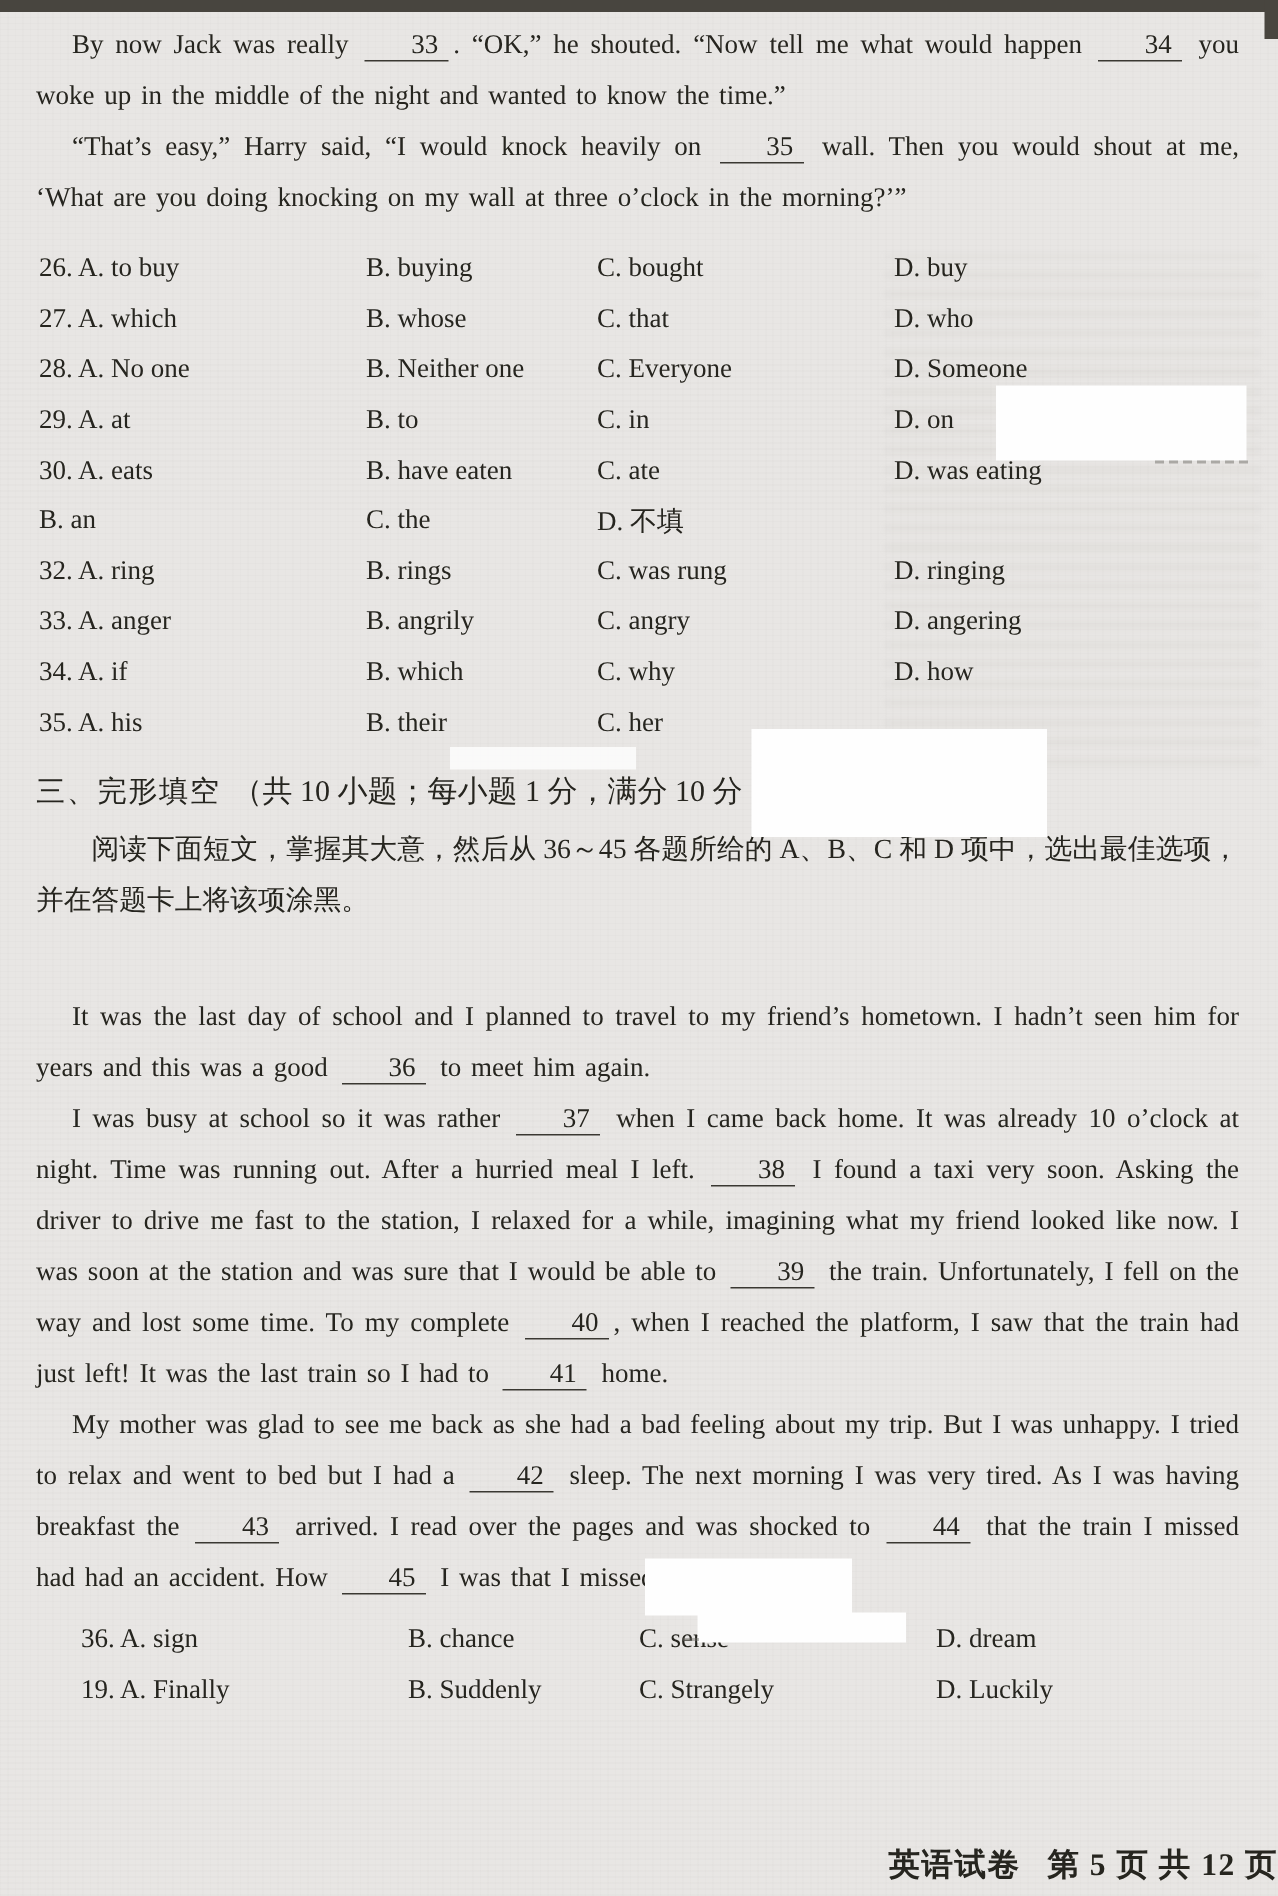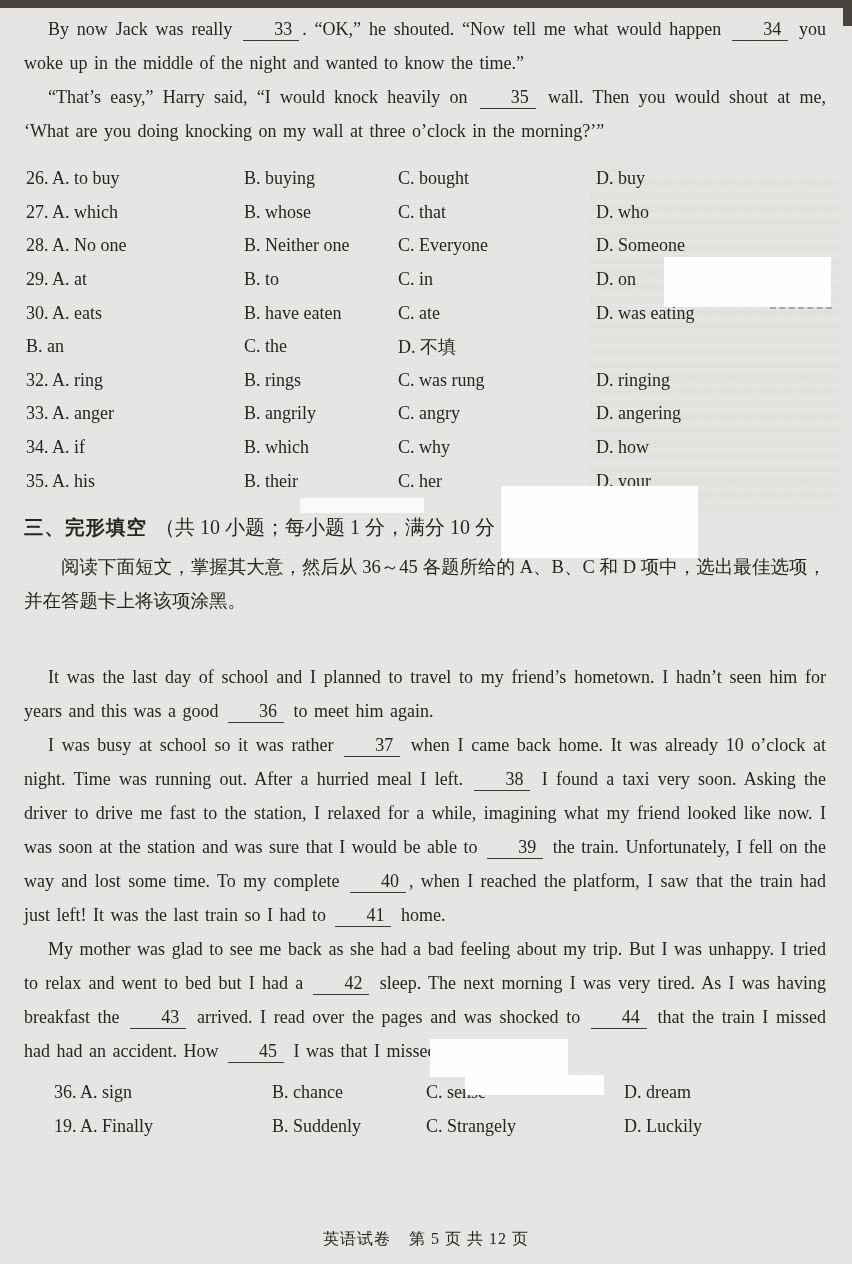--- a/index.html
+++ b/index.html
@@ -23,27 +23,27 @@
   .indent{text-indent:24px;}
   .blank{display:inline-block;min-width:50px;padding:0 3px 1px;margin:0 3px;
          text-align:center;border-bottom:1.6px solid #3a3832;line-height:19px;}
   .story{top:12px;}
   .opts{position:absolute;left:26px;width:806px;font-size:18px;z-index:1;}
   .opts1{top:162px;}
   .opts2{top:1076px;margin-left:28px;}
   .opt-row{display:grid;grid-template-columns:218px 154px 198px 1fr;align-items:center;height:33.6px;}
   .opt-cell{white-space:nowrap;}
   .section-head{top:514px;font-size:19.5px;white-space:nowrap;}
-  .section-title{font-weight:bold;letter-spacing:1px;}
+  .section-title{font-weight:normal;letter-spacing:1px;}
   .section-meta{font-size:20px;margin-left:8px;}
   .instructions{top:550px;}
   .para-cn{font-size:18.5px;line-height:34px;text-align:justify;margin:0;text-indent:37px;}
   .cloze{top:636px;margin-top:24px;}
-  .footer{position:absolute;top:1229px;left:0;width:852px;text-align:center;
-          font-weight:normal;font-size:16px;letter-spacing:1px;z-index:1;}
+  .footer{position:absolute;top:1229px;left:0;width:852px;text-align:right;
+          font-weight:bold;font-size:21px;letter-spacing:1px;z-index:1;}
   .footer-title{margin-right:18px;}
   .patch{position:absolute;background:#fefefe;z-index:5;}
   .patch-d-on{left:664px;top:257px;width:167px;height:50px;}
   .patch-header{left:501px;top:486px;width:197px;height:72px;}
   .patch-row35{left:300px;top:498px;width:124px;height:15px;background:rgba(255,255,255,0.78);}
   .patch-opt36-a{left:430px;top:1039px;width:138px;height:38px;}
   .patch-opt36-b{left:465px;top:1075px;width:139px;height:20px;}
   .remnant-dashes{position:absolute;left:770px;top:307px;width:62px;height:0;
                   border-top:2px dashed rgba(112,110,104,0.5);z-index:6;}
   .remnant-dash2{position:absolute;left:455px;top:1092px;width:11px;height:0;
@@ -113,21 +113,20 @@
       <div class="opt-row">
         <span class="opt-cell">34. A. if</span>
         <span class="opt-cell">B. which</span>
         <span class="opt-cell">C. why</span>
         <span class="opt-cell">D. how</span>
       </div>
       <div class="opt-row">
         <span class="opt-cell">35. A. his</span>
         <span class="opt-cell">B. their</span>
         <span class="opt-cell">C. her</span>
-        <span class="opt-cell">D. your</span>
       </div>
     </div>
 
   <div class="block section-head">
     <span class="section-title">三、完形填空</span><span class="section-meta">（共 10 小题；每小题 1 分，满分 10 分</span>
   </div>
 
   <div class="block instructions">
     <p class="para-cn">阅读下面短文，掌握其大意，然后从 36～45 各题所给的 A、B、C 和 D 项中，选出最佳选项，并在答题卡上将该项涂黑。</p>
   </div>

